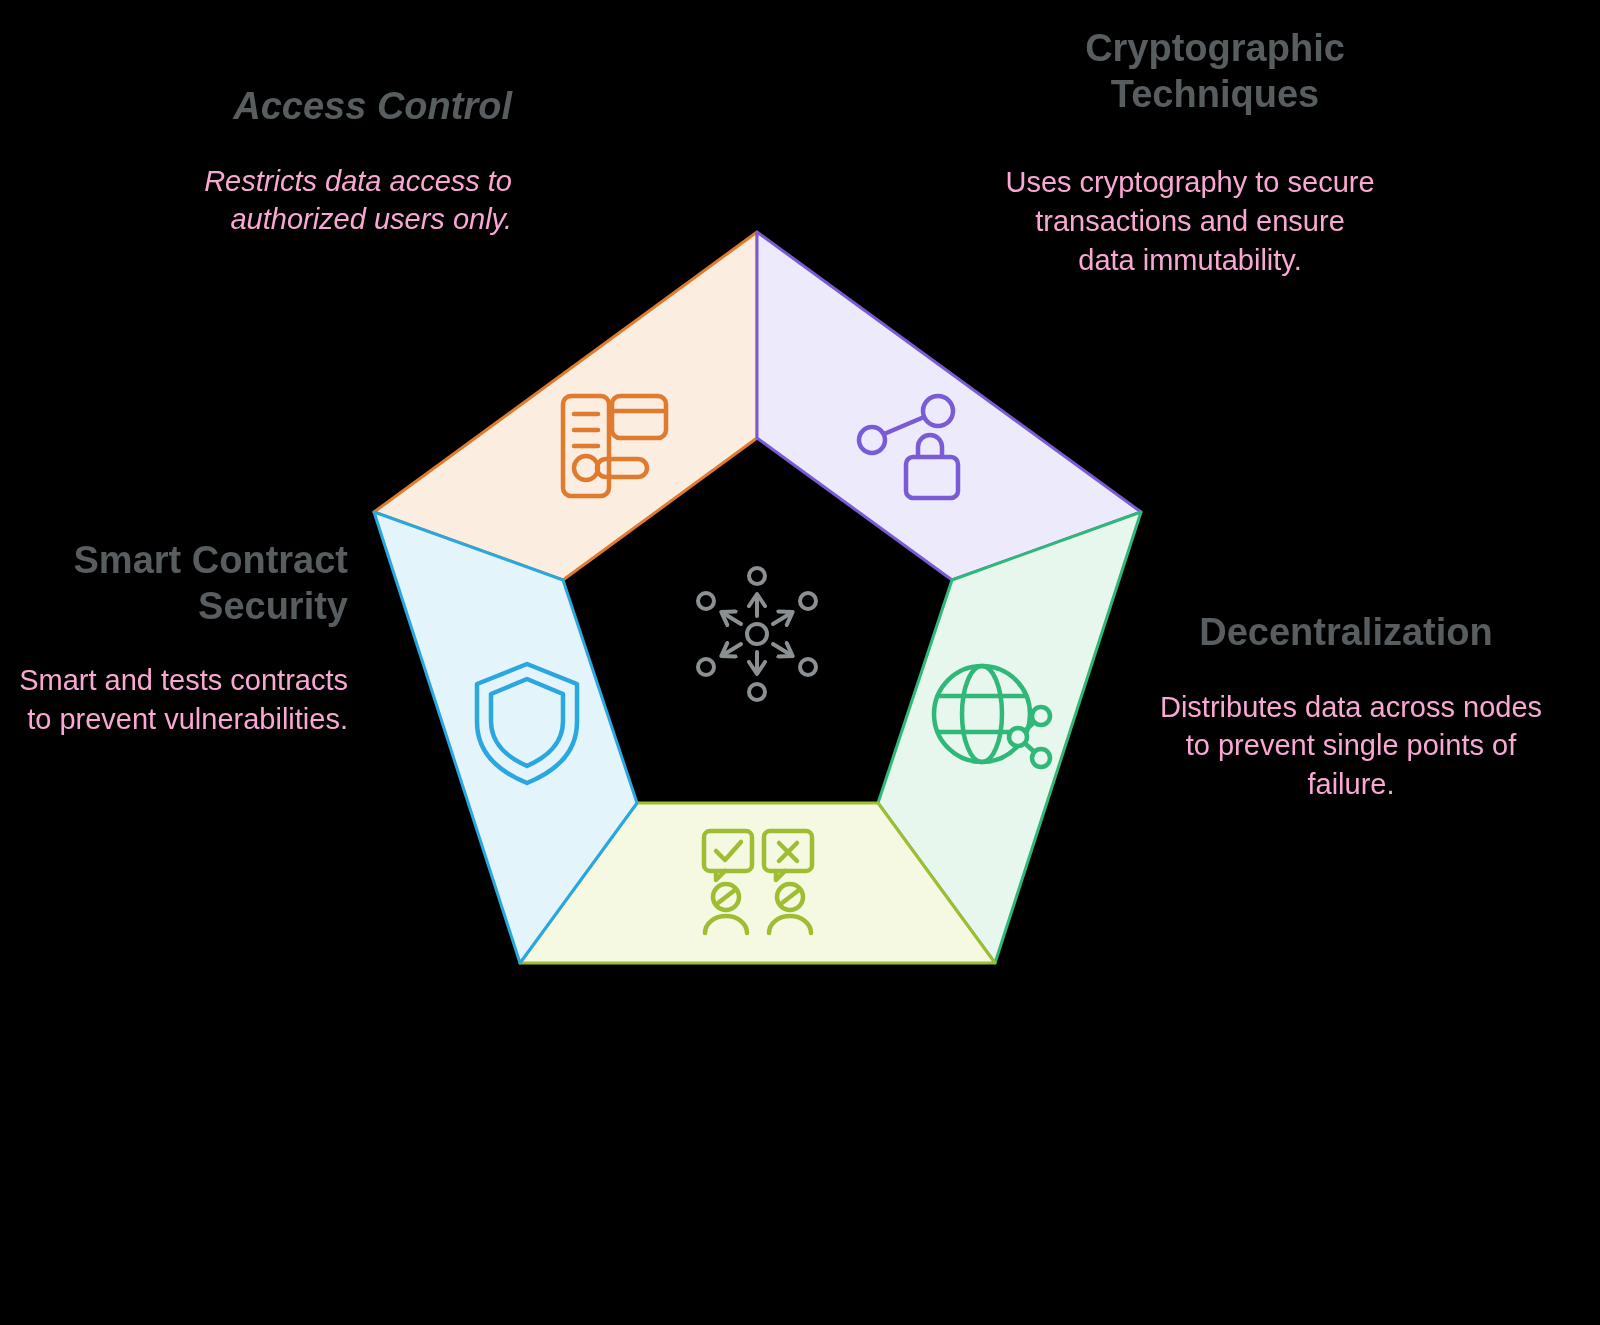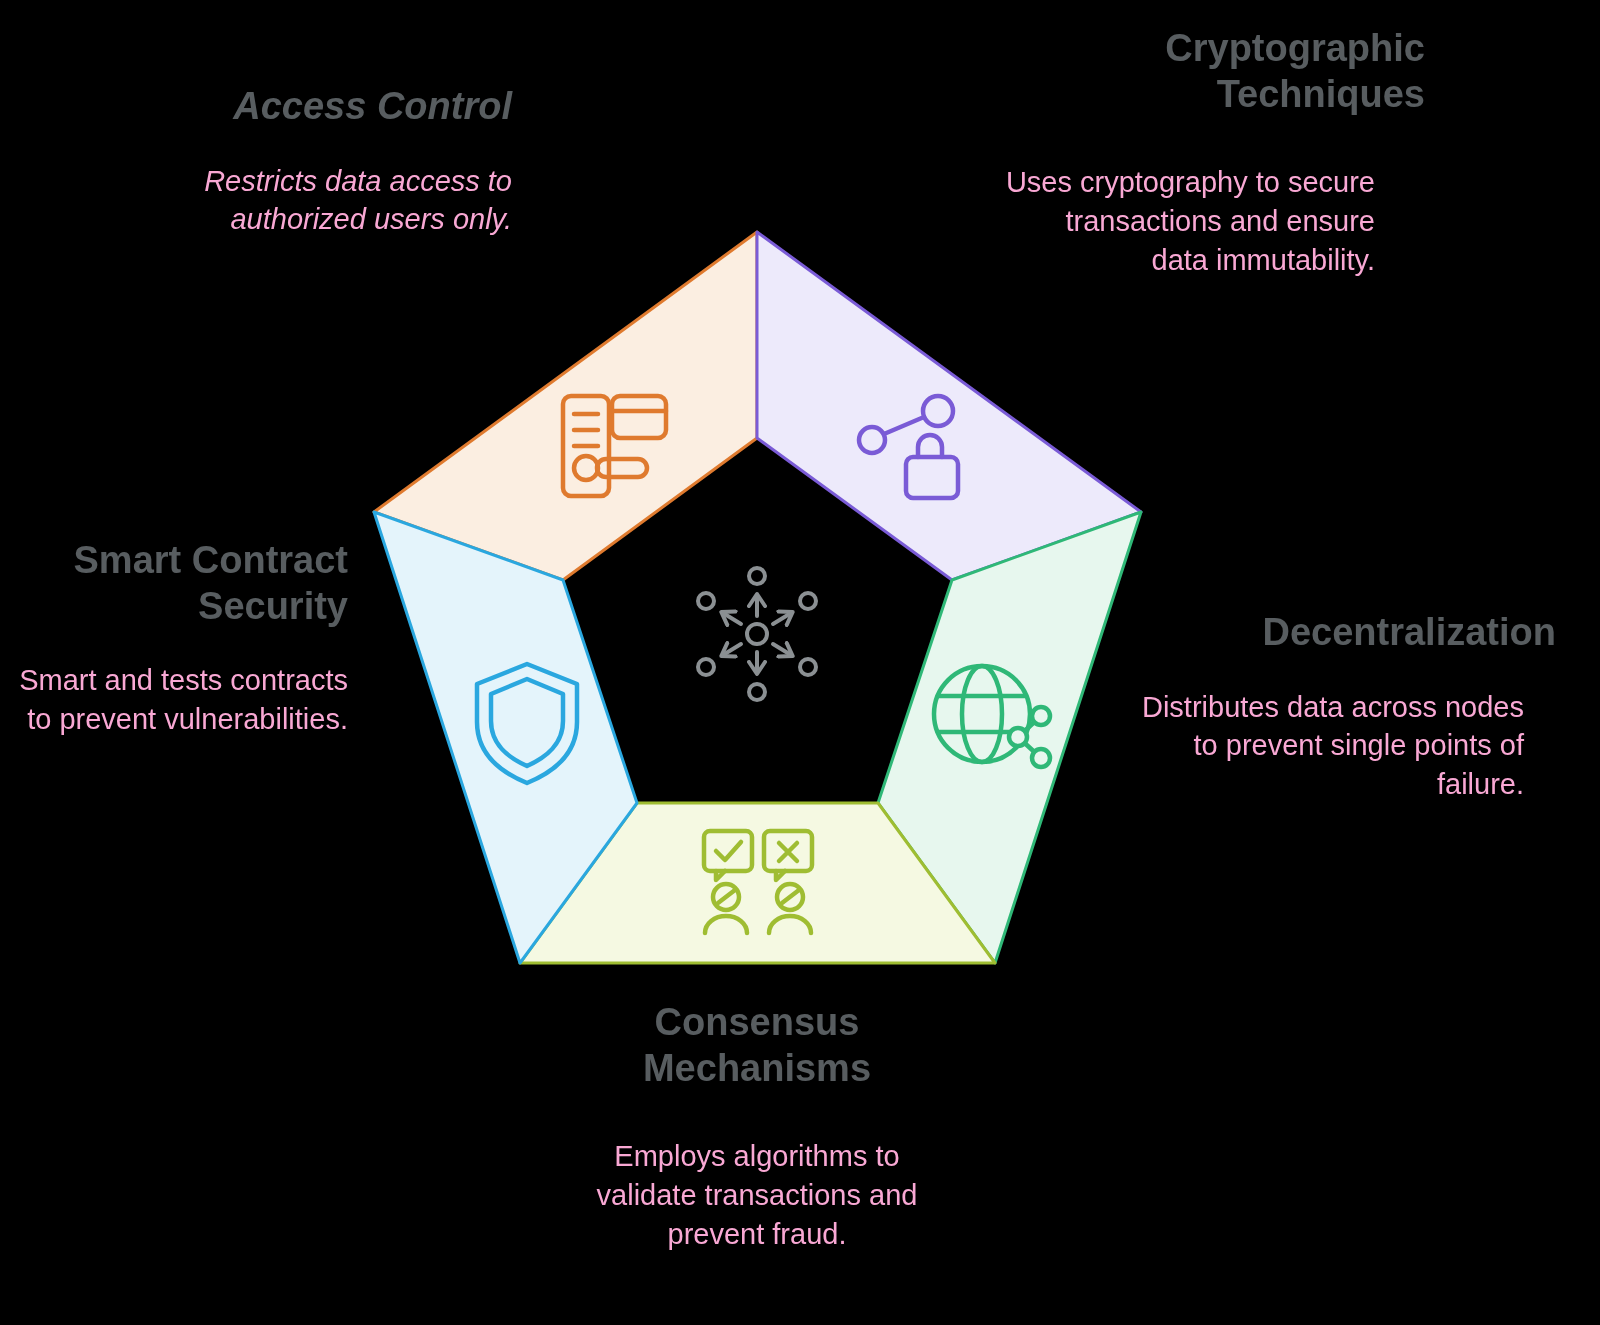--- a/index.html
+++ b/index.html
@@ -21,29 +21,29 @@
     color:#585D60;
   }
   .label-block p{
     margin:32px 0 0 0;
     font-size:29px;
     line-height:1.34;
     color:#f9a8d4;
   }
   .label-block p.gap-lg{margin-top:46px;}
   .align-right{text-align:right;}
-  .align-left{text-align:right;}
+  .align-left{text-align:center;}
   .align-center{text-align:center;}
 
   #block-access{left:118px;top:84px;width:394px;font-style:italic;}
   #block-crypto{left:1005px;top:26px;width:420px;}
   #block-crypto p{width:370px;}
   #block-smart{left:18px;top:538px;width:330px;}
   #block-decentral{left:1136px;top:610px;width:420px;}
-  #block-decentral p{width:388px;}
+  #block-decentral p{width:388px;margin-left:21px;}
   #block-consensus{left:565px;top:1000px;width:384px;}
 </style>
 </head>
 <body>
 
 <div class="stage">
 
   <svg class="diagram" width="1600" height="1325" viewBox="0 0 1600 1325">
     <defs>
       <marker id="arrow" markerWidth="5" markerHeight="5" refX="3" refY="2.5" orient="auto">
@@ -138,18 +138,14 @@
   <div class="label-block align-right" id="block-smart">
     <h3>Smart Contract Security</h3>
     <p>Smart and tests contracts to prevent vulnerabilities.</p>
   </div>
 
   <div class="label-block align-left" id="block-decentral">
     <h3>Decentralization</h3>
     <p>Distributes data across nodes to prevent single points of failure.</p>
   </div>
 
-  <div class="label-block align-center" id="block-consensus">
-    <h3>Consensus Mechanisms</h3>
-    <p class="gap-lg">Employs algorithms to validate transactions and prevent fraud.</p>
-  </div>
 
 </div>
 
 </body></html>

